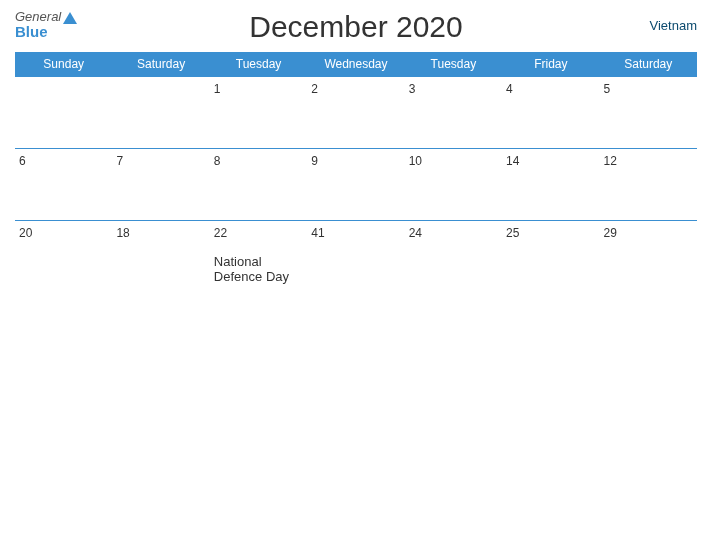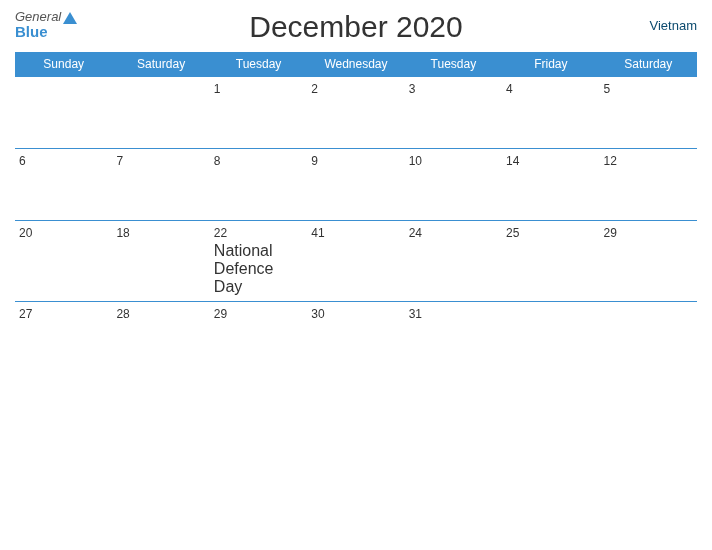--- a/index.html
+++ b/index.html
@@ -92,23 +92,23 @@
       height: 72px;
       border: none;
     }
     .day-num {
       display: block;
       font-size: 12px;
       color: #333;
     }
     .event-text {
       display: block;
-      font-size: 16px;
-      color: #333;
-      margin-top: 2px;
+      font-size: 13px;
+      color: #333;
+      margin-top: 14px;
     }
     tbody tr:last-child td {
       height: 60px;
     }
   </style>
 </head>
 <body>
 
 <div class="calendar-container">
   <div class="header">
@@ -192,34 +192,15 @@
           <td>
             <span class="day-num">24</span>
           </td>
           <td>
             <span class="day-num">25</span>
           </td>
           <td>
             <span class="day-num">29</span>
           </td>
         </tr>
-        <tr>
-          <td>
-            <span class="day-num">27</span>
-          </td>
-          <td>
-            <span class="day-num">28</span>
-          </td>
-          <td>
-            <span class="day-num">29</span>
-          </td>
-          <td>
-            <span class="day-num">30</span>
-          </td>
-          <td>
-            <span class="day-num">31</span>
-          </td>
-          <td></td>
-          <td></td>
-        </tr>
       </tbody>
   </table>
 </div>
 
 </body></html>

